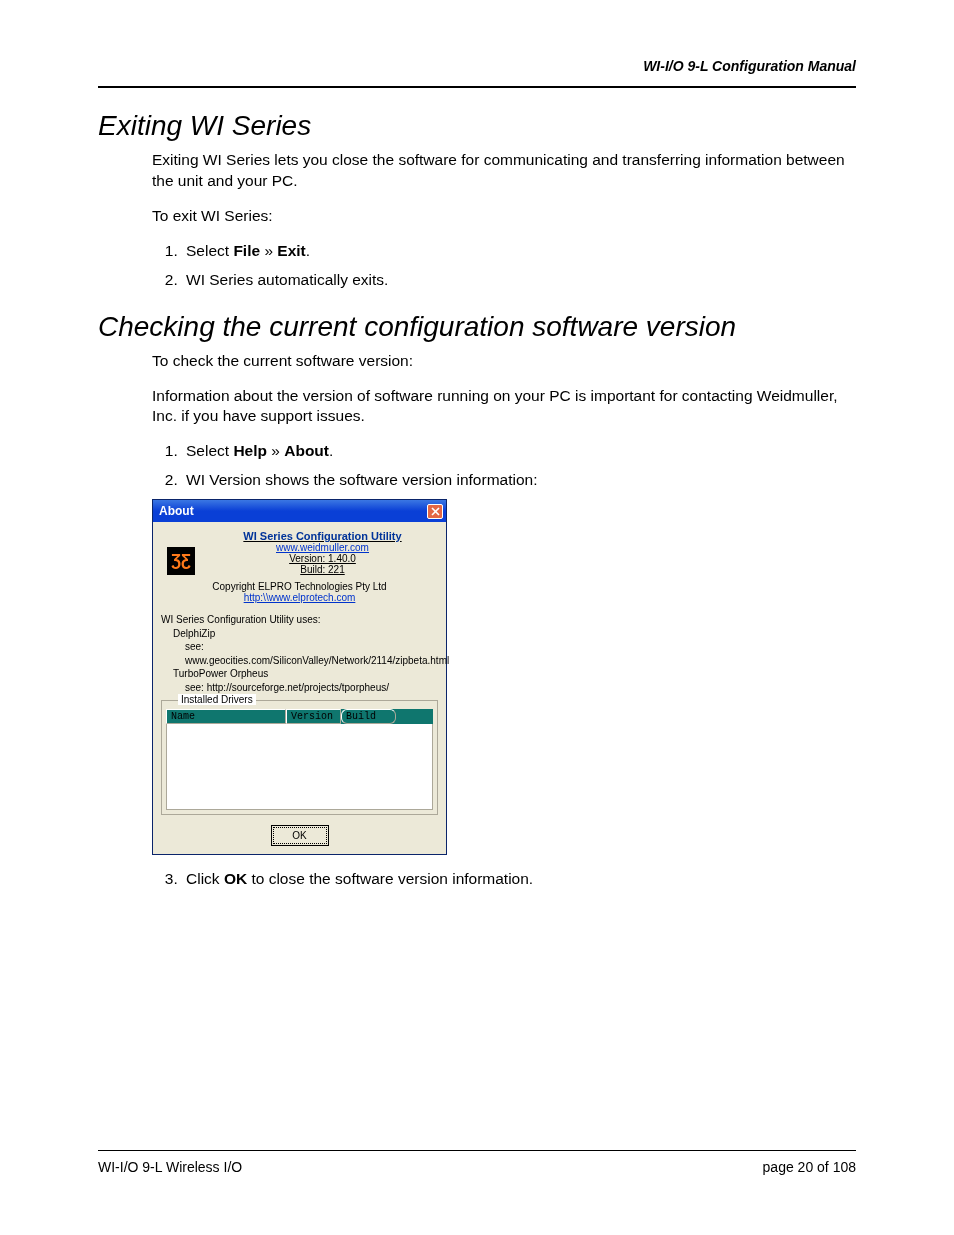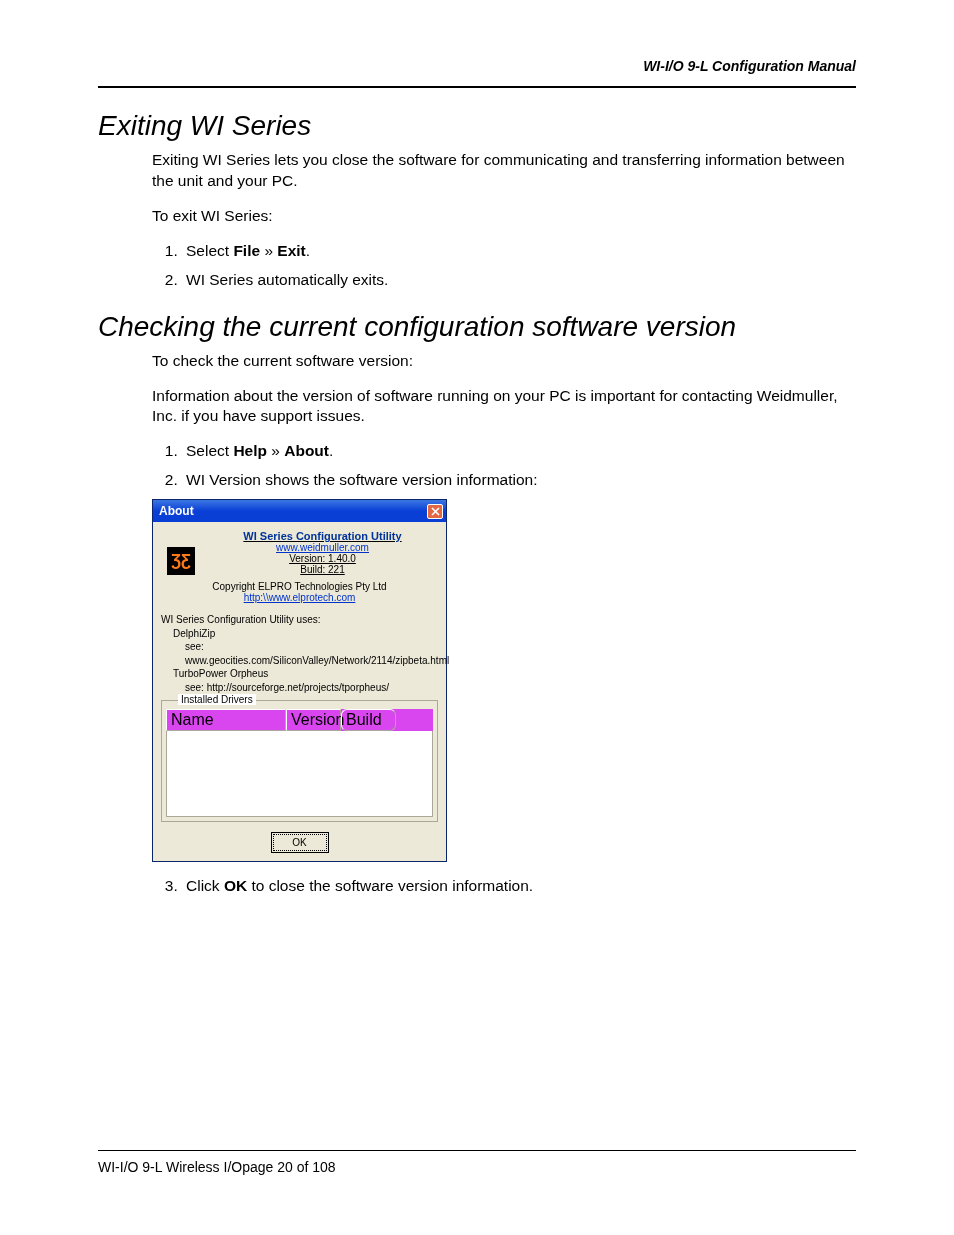--- a/index.html
+++ b/index.html
@@ -141,22 +141,23 @@
   }
   .fieldset-legend {
     position: absolute;
     top: -7px; left: 16px;
     background: #ffffff;
     padding: 0 3px;
     font-size: 10px;
   }
   .drv-header {
     display: flex;
-    font-size: 16px;
-    background: #d946ef;
+    font-size: 10px;
+    background: #0f766e;
+    font-family: Liberation Mono, monospace;
   }
   .drv-header span {
     border: 1px solid #fff;
     border-right-color: #aca899;
     border-bottom-color: #aca899;
     padding: 1px 4px;
   }
   .drv-col1 { width: 120px; }
   .drv-col2 { width: 55px; }
   .drv-col3 { width: 55px; border-radius: 6px; }
@@ -183,21 +184,21 @@
     left: 98px; right: 98px;
     bottom: 60px;
   }
   .hr-bot {
     border: none;
     border-top: 1.5px solid #000;
     margin-bottom: 8px;
   }
   .footer-row {
     display: flex;
-    justify-content: flex-start;
+    justify-content: space-between;
     font-size: 14px;
   }
 </style>
 </head>
 <body>
 
 <div class="page">
   <div class="header-right">WI-I/O 9-L Configuration Manual</div>
   <hr class="hr-top">
 

